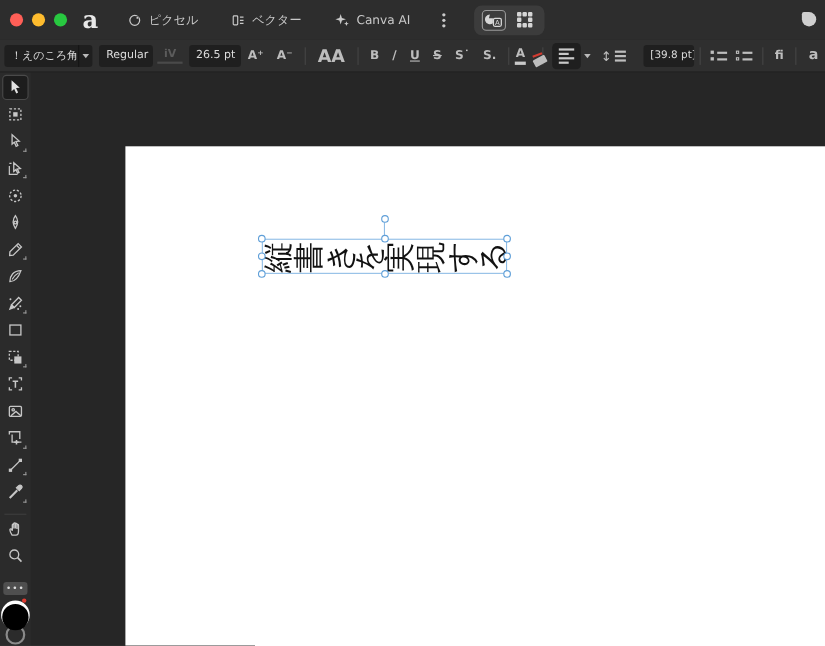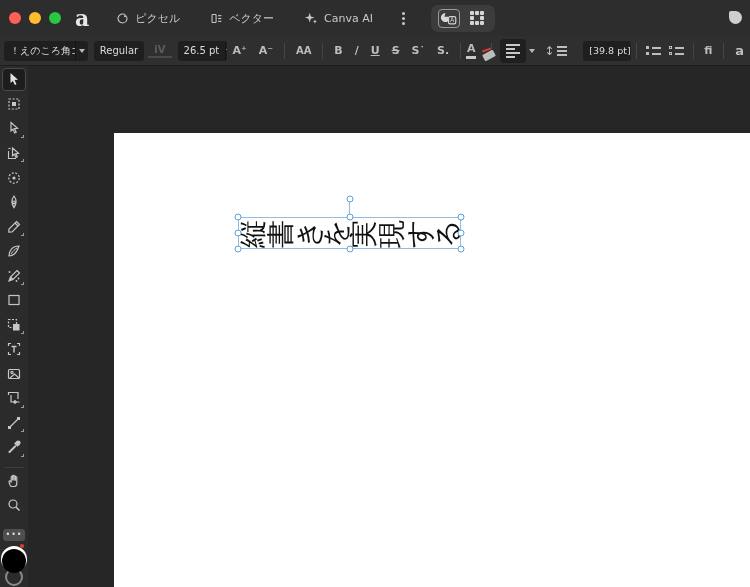--- a/index.html
+++ b/index.html
@@ -191,21 +191,21 @@
     <span class="cbtn dim" style="margin-left:4px; font-size:10px; border-bottom:2px solid #4a4a4a; line-height:13px;">iV</span>
     <div class="field" style="margin-left:6px; width:62px;">
       <span class="txt" style="flex:1; text-align:center;">26.5 pt</span>
       <span class="dd">
           <span class="tri-dn"></span>
         </span>
     </div>
     <span class="cbtn">A⁺</span>
     <span class="cbtn">A⁻</span>
     <span class="sep"></span>
-    <span class="cbtn" style="font-size:10px;">AA</span>
+    <span class="cbtn" style="font-size:16px;">AA</span>
     <span class="sep"></span>
     <span class="cbtn" style="font-weight:bold;">B</span>
     <span class="cbtn">/</span>
     <span class="cbtn u">U</span>
     <span class="cbtn strike">S</span>
     <span class="cbtn">S˙</span>
     <span class="cbtn">S.</span>
     <span class="sep"></span>
     <span class="cbtn fontcolor">A</span>
     <span style="padding:0 5px;">

